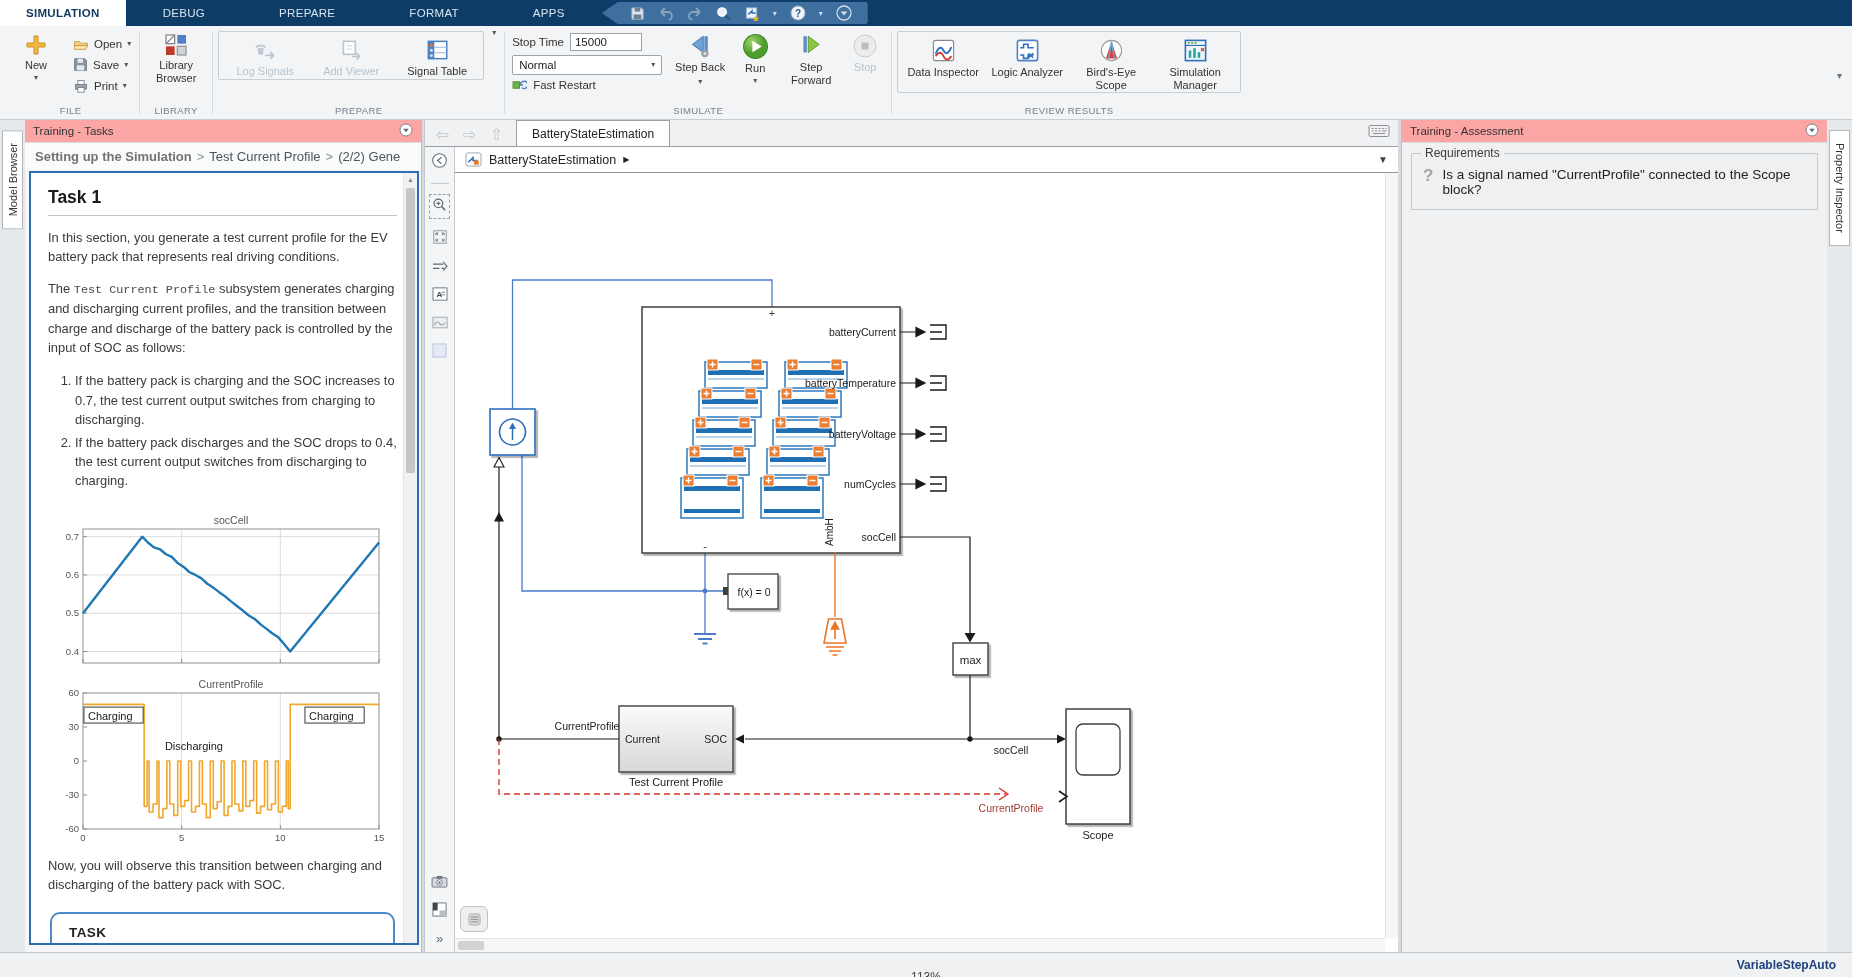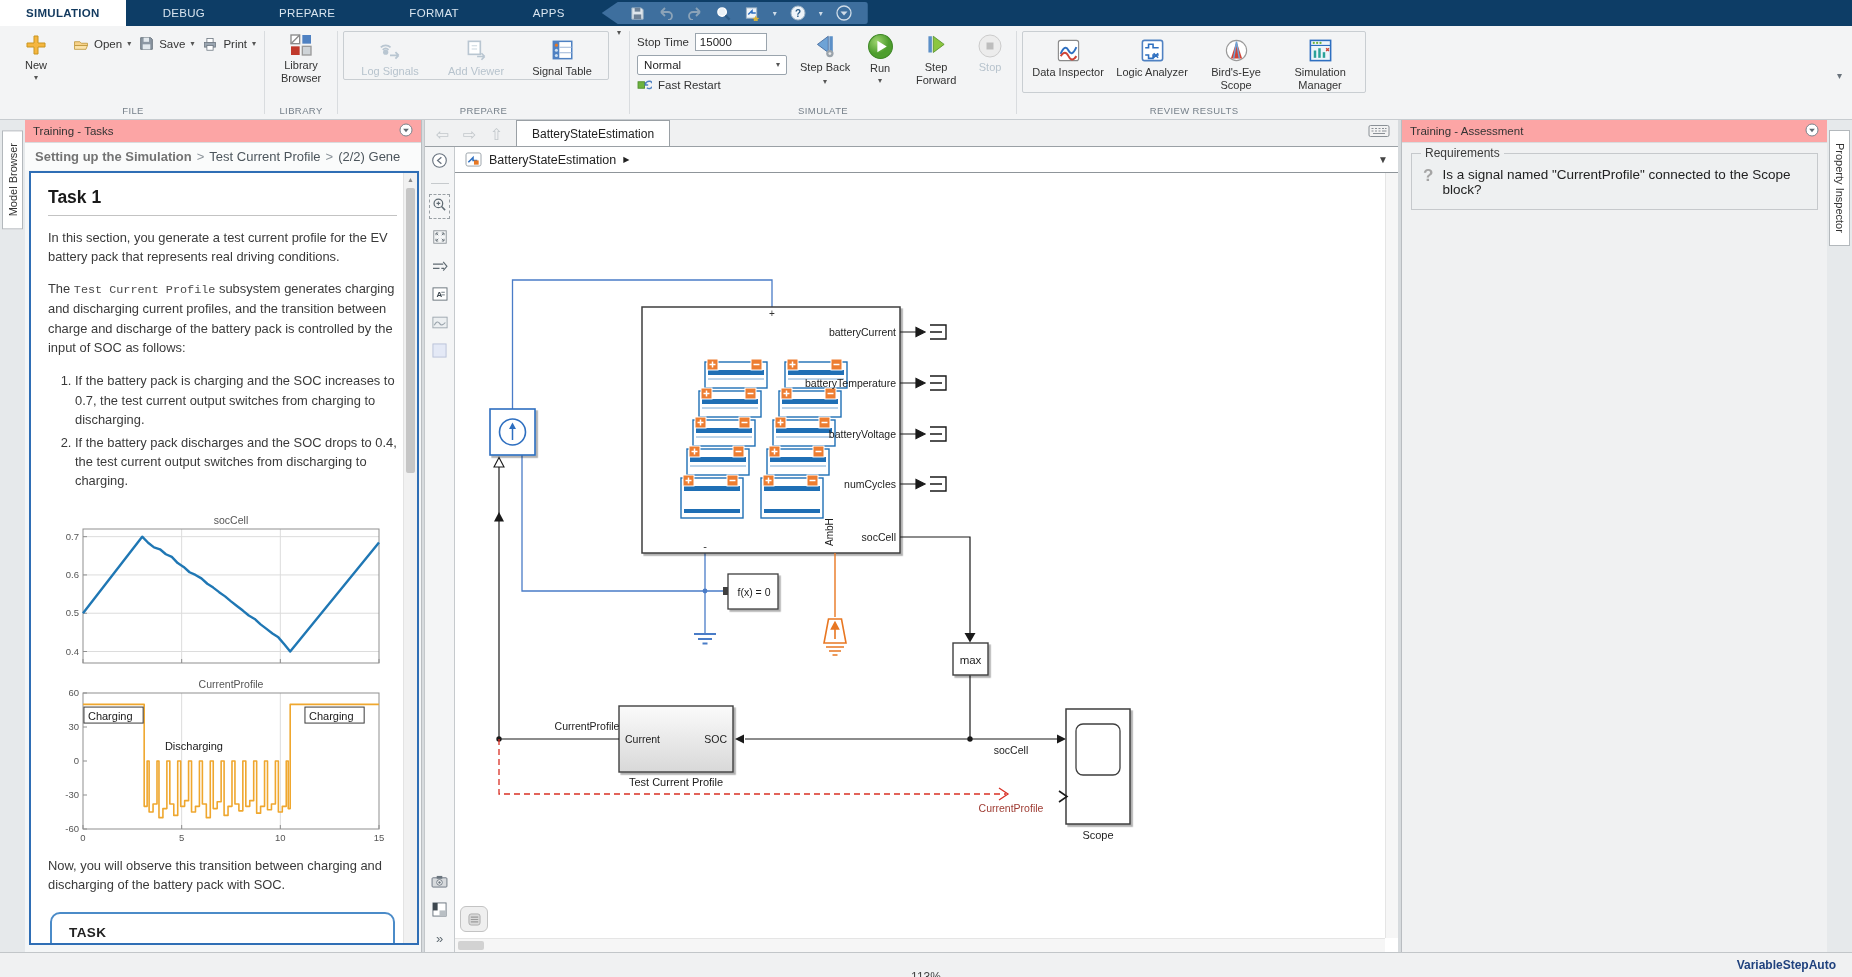--- a/index.html
+++ b/index.html
@@ -16,21 +16,21 @@
 
   
   .ribbon { height:94px; background:#f3f4f5; border-bottom:1px solid #c7ccd0; display:flex; padding:0 2px; position:relative; flex:none; }
   .rgroup { display:flex; flex-direction:column; padding:3px 5px 0; }
   .rbody { flex:1; display:flex; align-items:flex-start; gap:5px; }
   .rlabel { font-size:9.5px; color:#76808a; text-align:center; padding:1px 0 3px; letter-spacing:.4px; }
   .rsep { width:1px; background:#d9dcdf; margin:5px 0; }
   .bigbtn { width:58px; display:flex; flex-direction:column; align-items:center; font-size:11px; color:#333; padding-top:4px; gap:2px; text-align:center; line-height:1.15; }
   .bigbtn.dis { color:#b7c3cd; }
   .ddicon { font-size:8px; color:#555; line-height:1; }
-  .filecol { display:flex; justify-content:flex-start; gap:2px; padding-top:5px; }
+  .filecol { display:flex; flex-direction:column; justify-content:flex-start; gap:2px; padding-top:5px; }
   .srow { display:flex; align-items:center; gap:5px; font-size:11.5px; color:#333; height:19px; padding:0 3px; }
   .gframe { border:1px solid #c9ced2; border-radius:2px; display:flex; align-items:stretch; padding:1px 3px; margin-top:2px; }
   .gdrop { display:flex; align-items:center; padding:0 3px; color:#555; }
   .simleft { display:flex; flex-direction:column; gap:4px; padding:4px 4px 0 2px; width:158px; }
   .simleft input { width:72px; height:18px; border:1px solid #9aa4ad; font-size:11.5px; padding:0 4px; font-family:inherit; color:#222; }
   .stlabel { font-size:11.5px; color:#333; }
   .sel { width:150px; height:20px; border:1px solid #9aa4ad; background:#fff; display:flex; align-items:center; justify-content:space-between; padding:0 6px; font-size:11.5px; color:#222; border-radius:2px; }
   .fastrow { display:flex; align-items:center; gap:6px; font-size:11.5px; color:#333; }
   .ribcollapse { position:absolute; right:10px; top:44px; color:#6a737c; font-size:10px; }
 

